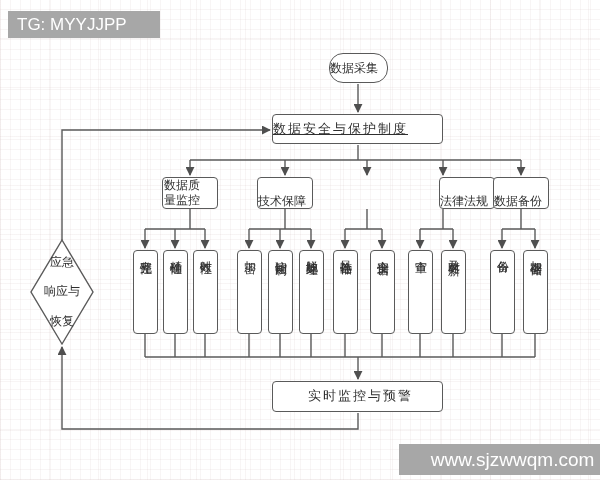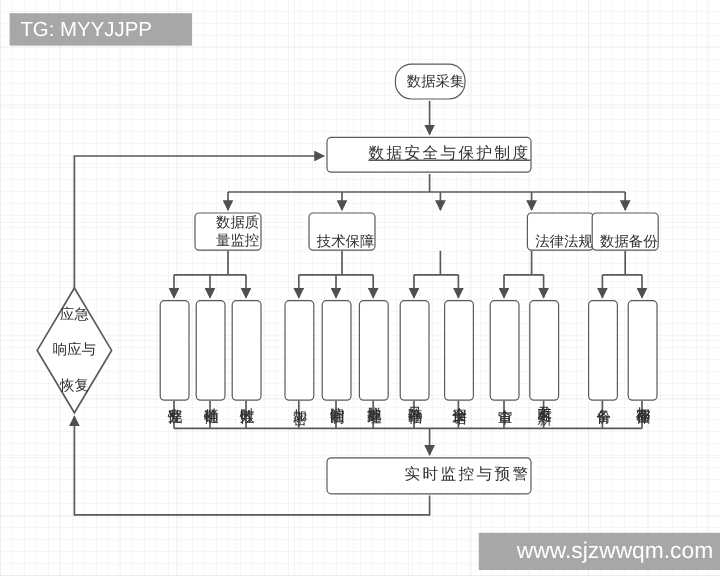--- a/index.html
+++ b/index.html
@@ -8,21 +8,21 @@
     font-family:"DejaVu Sans","Liberation Sans",sans-serif;
     background-color:#ffffff;
     background-image:
       repeating-linear-gradient(0deg, rgba(205,185,185,.14) 0 1px, transparent 1px 10px),
       repeating-linear-gradient(90deg, rgba(205,185,185,.14) 0 1px, transparent 1px 10px),
       repeating-linear-gradient(0deg, rgba(195,170,170,.12) 0 1px, transparent 1px 49px),
       repeating-linear-gradient(90deg, rgba(195,170,170,.12) 0 1px, transparent 1px 49px);
   }
   .connectors{position:absolute;left:0;top:0;}
   .node{
-    position:absolute;display:flex;align-items:center;justify-content:flex-end;
+    position:absolute;display:flex;align-items:center;justify-content:flex-start;
     background:#ffffff;border:1.5px solid #5a5a5a;border-radius:4px;
     color:#2f2f2f;font-size:12px;line-height:1.25;text-align:center;
     box-sizing:border-box;
   }
   .stadium{border-radius:14px;}
   .big{font-size:13px;letter-spacing:2px;white-space:nowrap;}
   .cnode{top:177px;height:32px;width:56px;}
   .cnode .one-line{white-space:nowrap;margin-top:17px;}
   .cnode .two-line{display:inline-block;width:38px;}
   .vnode{

